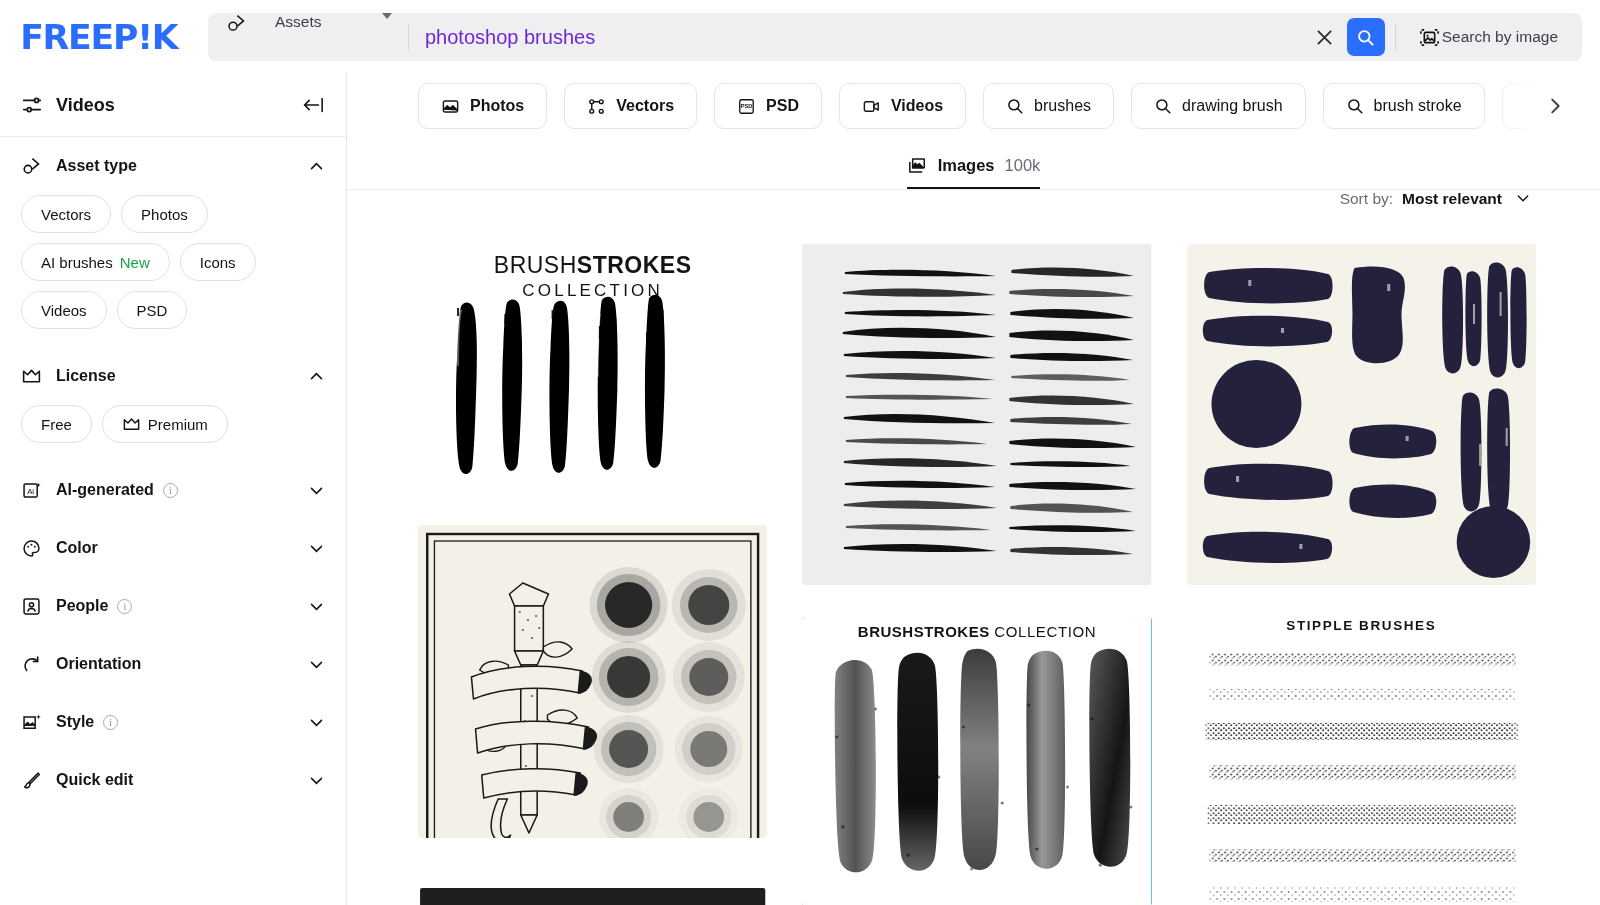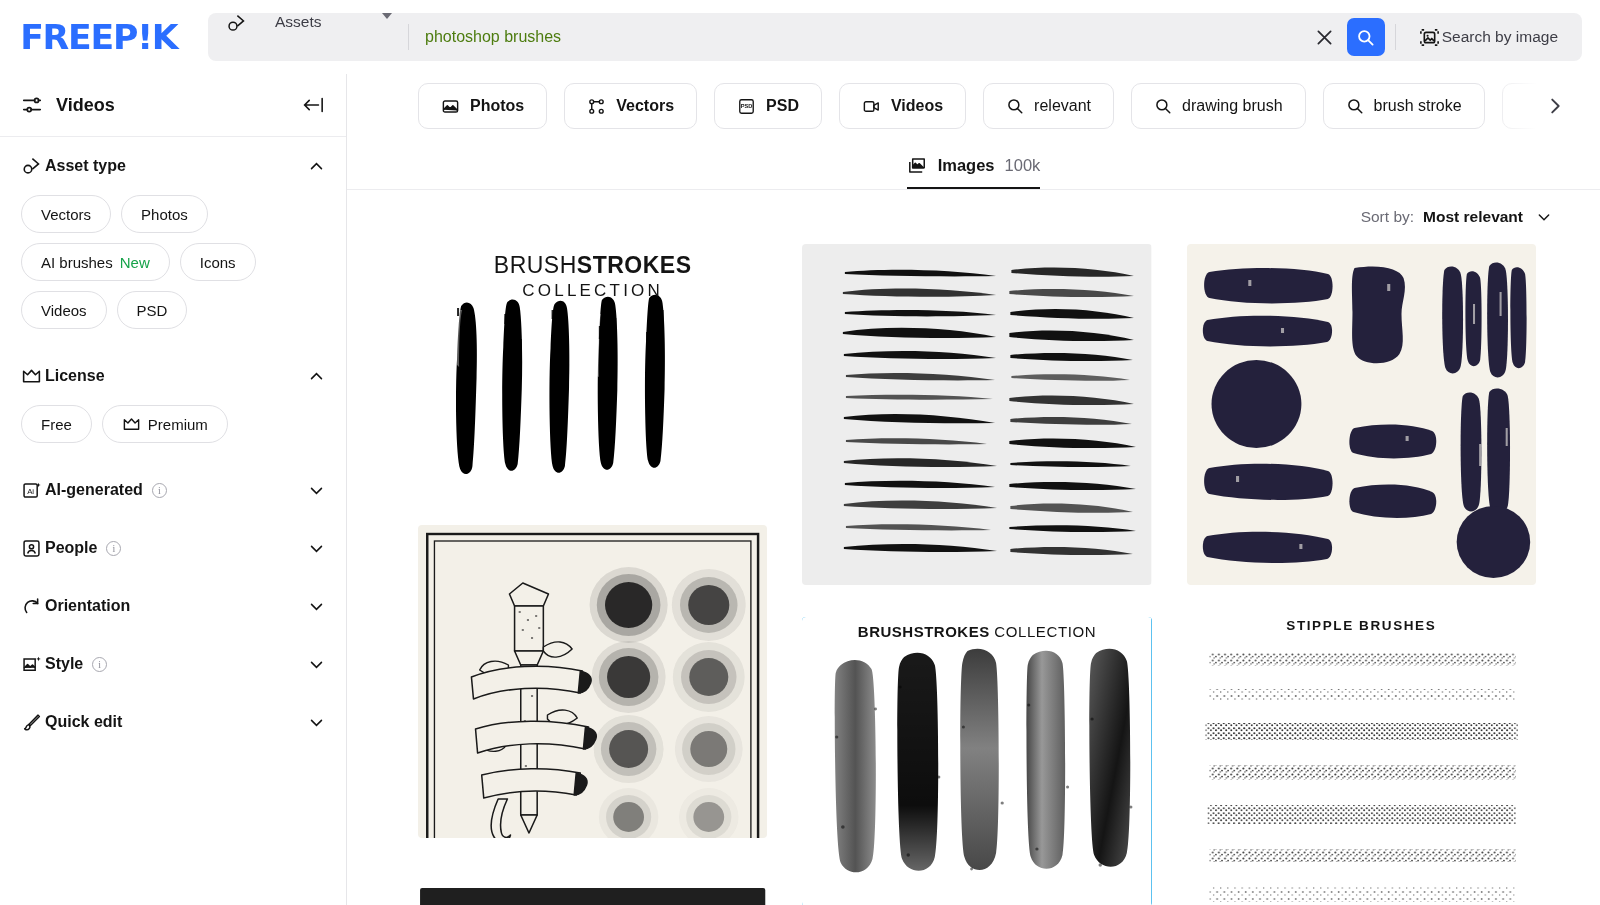--- a/index.html
+++ b/index.html
@@ -57,22 +57,22 @@
     border-left: 5px solid transparent;
     border-right: 5px solid transparent;
     border-top: 6px solid #6a6a74;
   }
   .vdiv { width: 1px; height: 26px; background: #d6d6da; }
   .search-input {
     flex: 1;
     border: none;
     outline: none;
     background: transparent;
-    font-size: 16px;
-    color: #4d7c0f;
+    font-size: 20px;
+    color: #6d28d9;
     padding: 0 16px;
     font-family: "Liberation Sans", sans-serif;
     caret-color: #141414;
   }
   .clear-btn {
     width: 36px; height: 36px;
     display: flex; align-items: center; justify-content: center;
     cursor: pointer;
   }
   .go-btn {
@@ -117,21 +117,21 @@
 
   .fgroup { padding: 0 21px; }
   .fgroup-head {
     height: 58px;
     display: flex;
     align-items: center;
     cursor: pointer;
   }
   .fgroup-head .ico { width: 22px; display: flex; align-items: center; }
   .fgroup-head .name {
-    font-size: 16px; font-weight: 700; margin-left: 2px;
+    font-size: 16px; font-weight: 700; margin-left: 13px;
   }
   .info-i {
     width: 15px; height: 15px; border-radius: 50%;
     border: 1.3px solid #a8a8b0;
     color: #8c8c96; font-size: 10px;
     display: inline-flex; align-items: center; justify-content: center;
     margin-left: 9px;
     font-family: "Liberation Serif", serif;
   }
   .chev { margin-left: auto; }
@@ -205,23 +205,22 @@
     font-size: 16.5px;
     cursor: pointer;
     border-bottom: 2.5px solid transparent;
   }
   .tab.active { border-bottom-color: #141414; font-weight: 700; }
   .tab .count { color: #6a6a74; font-weight: 400; }
 
   .sort-row {
     height: 54px;
     display: flex;
-    align-items: center;
     justify-content: flex-end;
-    padding-right: 48px;
+    padding-right: 69px;
     font-size: 15.5px;
   }
   .sort-label { color: #6a6a74; margin-right: 9px; }
   .sort-val { font-weight: 700; }
   .sort-caret { margin-left: 13px; }
 
   
   .grid {
     display: flex;
     gap: 35px;
@@ -390,20 +389,38 @@
         <span class="name">AI-generated</span>
         <span class="info-i">i</span>
         <span class="chev">
           <svg width="17" height="17" viewBox="0 0 24 24" fill="none" stroke="#141414" stroke-width="2.2" stroke-linecap="round">
               <path d="M5 9l7 7 7-7"></path>
             </svg>
         </span>
       </div>
     </div>
 
+    <div class="fgroup">
+      <div class="fgroup-head">
+        <span class="ico">
+          <svg width="21" height="21" viewBox="0 0 24 24" fill="none" stroke="#141414" stroke-width="1.7">
+            <path d="M12 3.5a8.5 8.5 0 000 17c1.4 0 1.8-1 1.2-1.8-.7-1 .1-2.2 1.3-2.2h1.6a4.4 4.4 0 004.4-4.4C20.5 7 16.7 3.5 12 3.5z"></path>
+            <circle cx="8.2" cy="10" r="1.1" fill="#141414" stroke="none"></circle>
+            <circle cx="12" cy="7.8" r="1.1" fill="#141414" stroke="none"></circle>
+            <circle cx="15.8" cy="10" r="1.1" fill="#141414" stroke="none"></circle>
+          </svg>
+        </span>
+        <span class="name">Color</span>
+        <span class="chev">
+          <svg width="17" height="17" viewBox="0 0 24 24" fill="none" stroke="#141414" stroke-width="2.2" stroke-linecap="round">
+              <path d="M5 9l7 7 7-7"></path>
+            </svg>
+        </span>
+      </div>
+    </div>
 
     <div class="fgroup">
       <div class="fgroup-head">
         <span class="ico">
           <svg width="21" height="21" viewBox="0 0 24 24" fill="none" stroke="#141414" stroke-width="1.7">
             <rect x="3.5" y="3.5" width="17" height="17" rx="2"></rect>
             <circle cx="12" cy="10" r="2.4"></circle>
             <path d="M7.6 17.6c.7-2.2 2.4-3.3 4.4-3.3s3.7 1.1 4.4 3.3"></path>
           </svg>
         </span>
@@ -514,21 +531,21 @@
         </span>
         <span>Videos</span>
       </div>
       <div class="chip">
         <span>
           <svg width="18" height="18" viewBox="0 0 24 24" fill="none" stroke="#141414" stroke-width="2" stroke-linecap="round">
               <circle cx="10.5" cy="10.5" r="6.6"></circle>
               <path d="M15.6 15.6L21 21"></path>
             </svg>
         </span>
-        <span>relevant</span>
+        <span>brushes</span>
       </div>
       <div class="chip">
         <span>
           <svg width="18" height="18" viewBox="0 0 24 24" fill="none" stroke="#141414" stroke-width="2" stroke-linecap="round">
               <circle cx="10.5" cy="10.5" r="6.6"></circle>
               <path d="M15.6 15.6L21 21"></path>
             </svg>
         </span>
         <span>drawing brush</span>
       </div>

